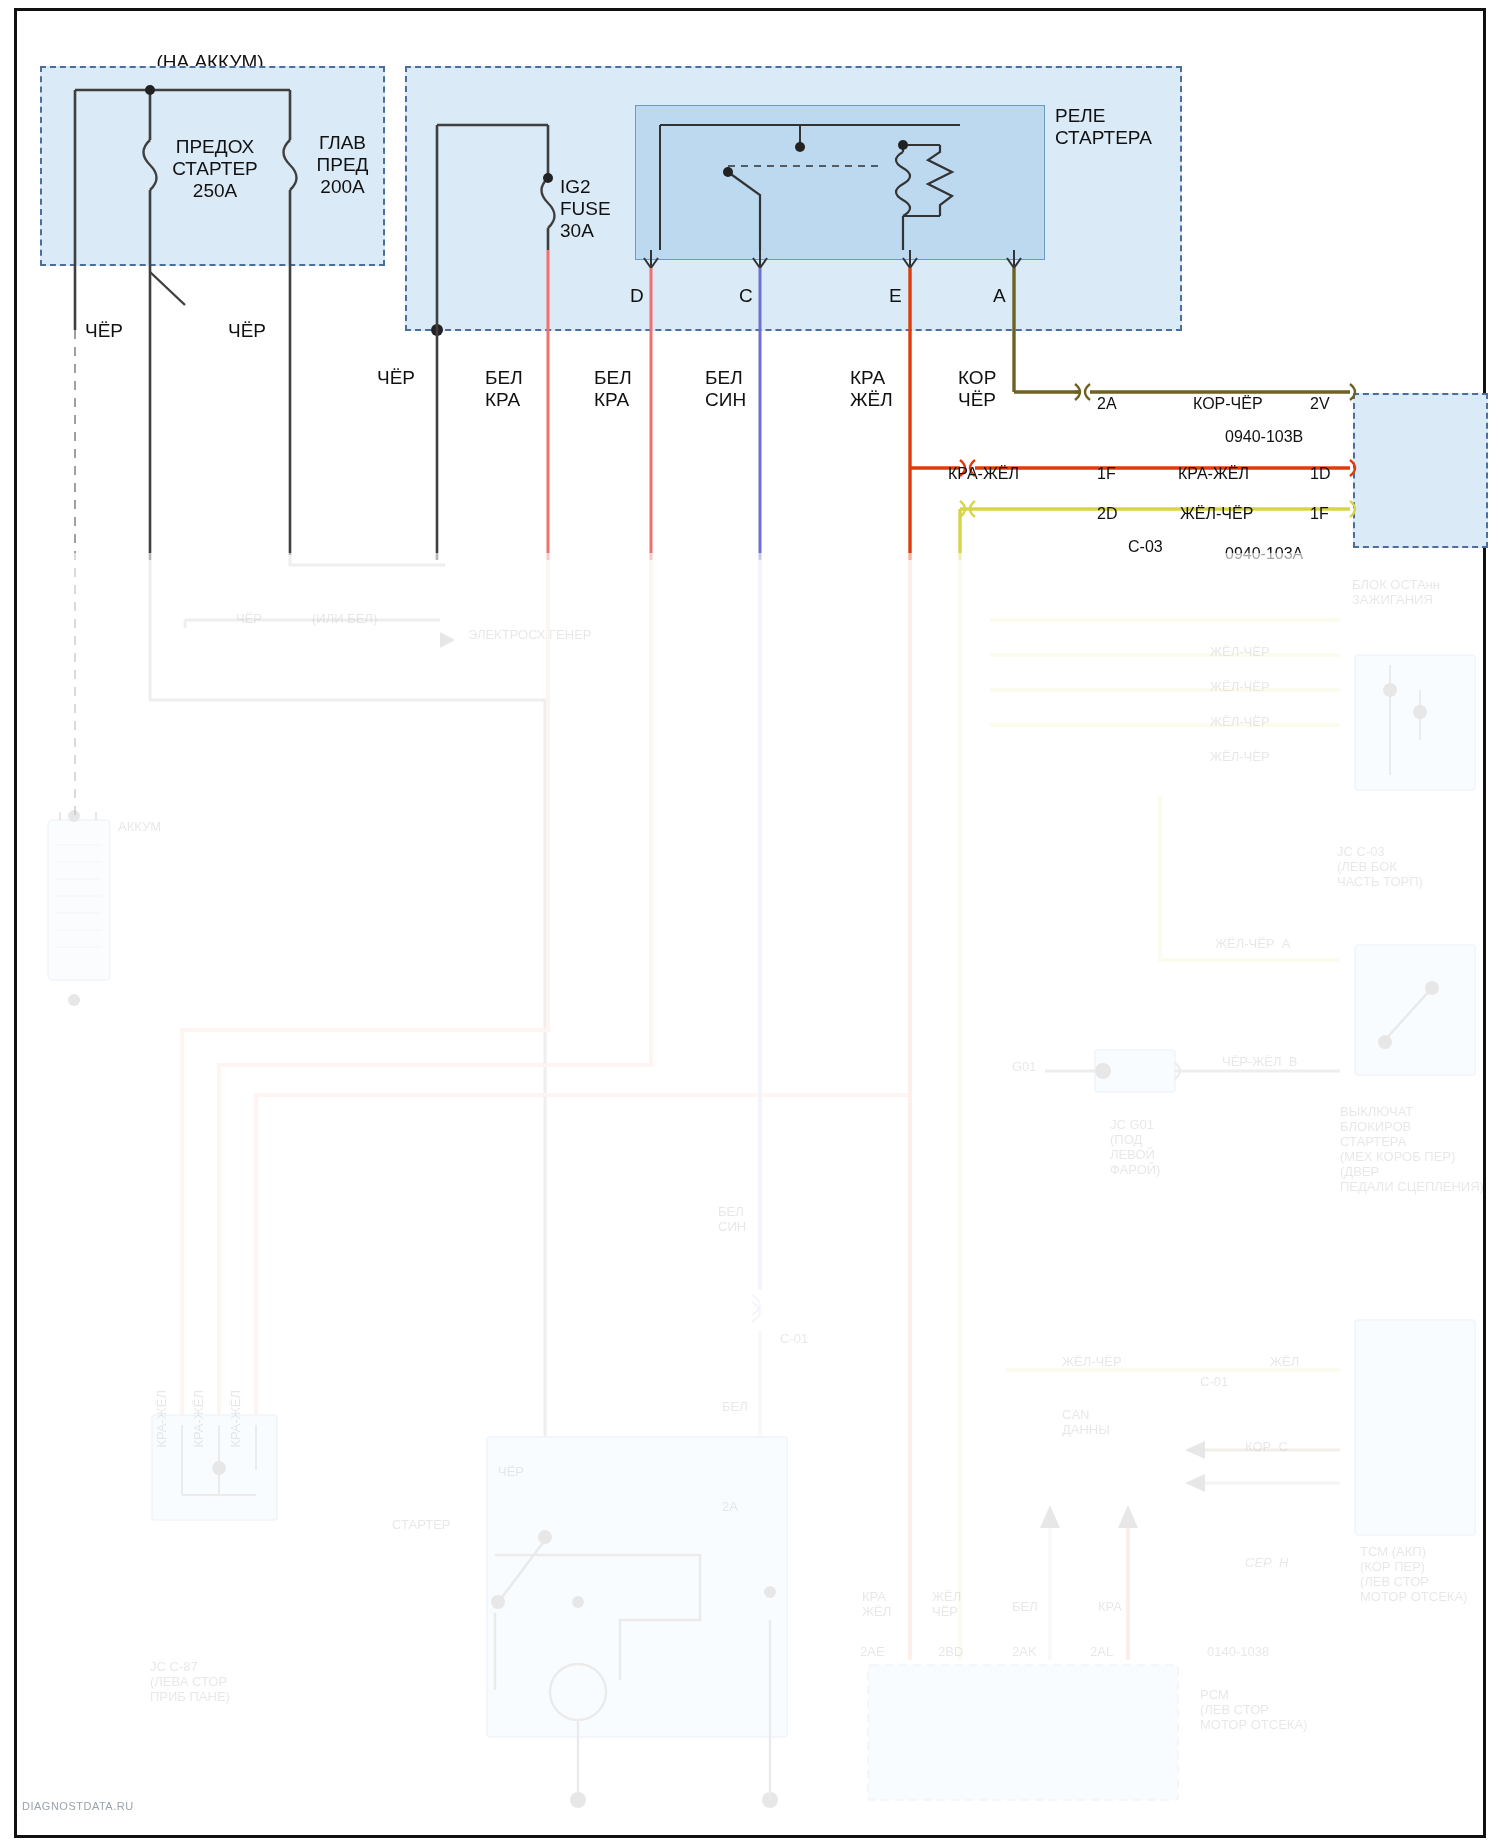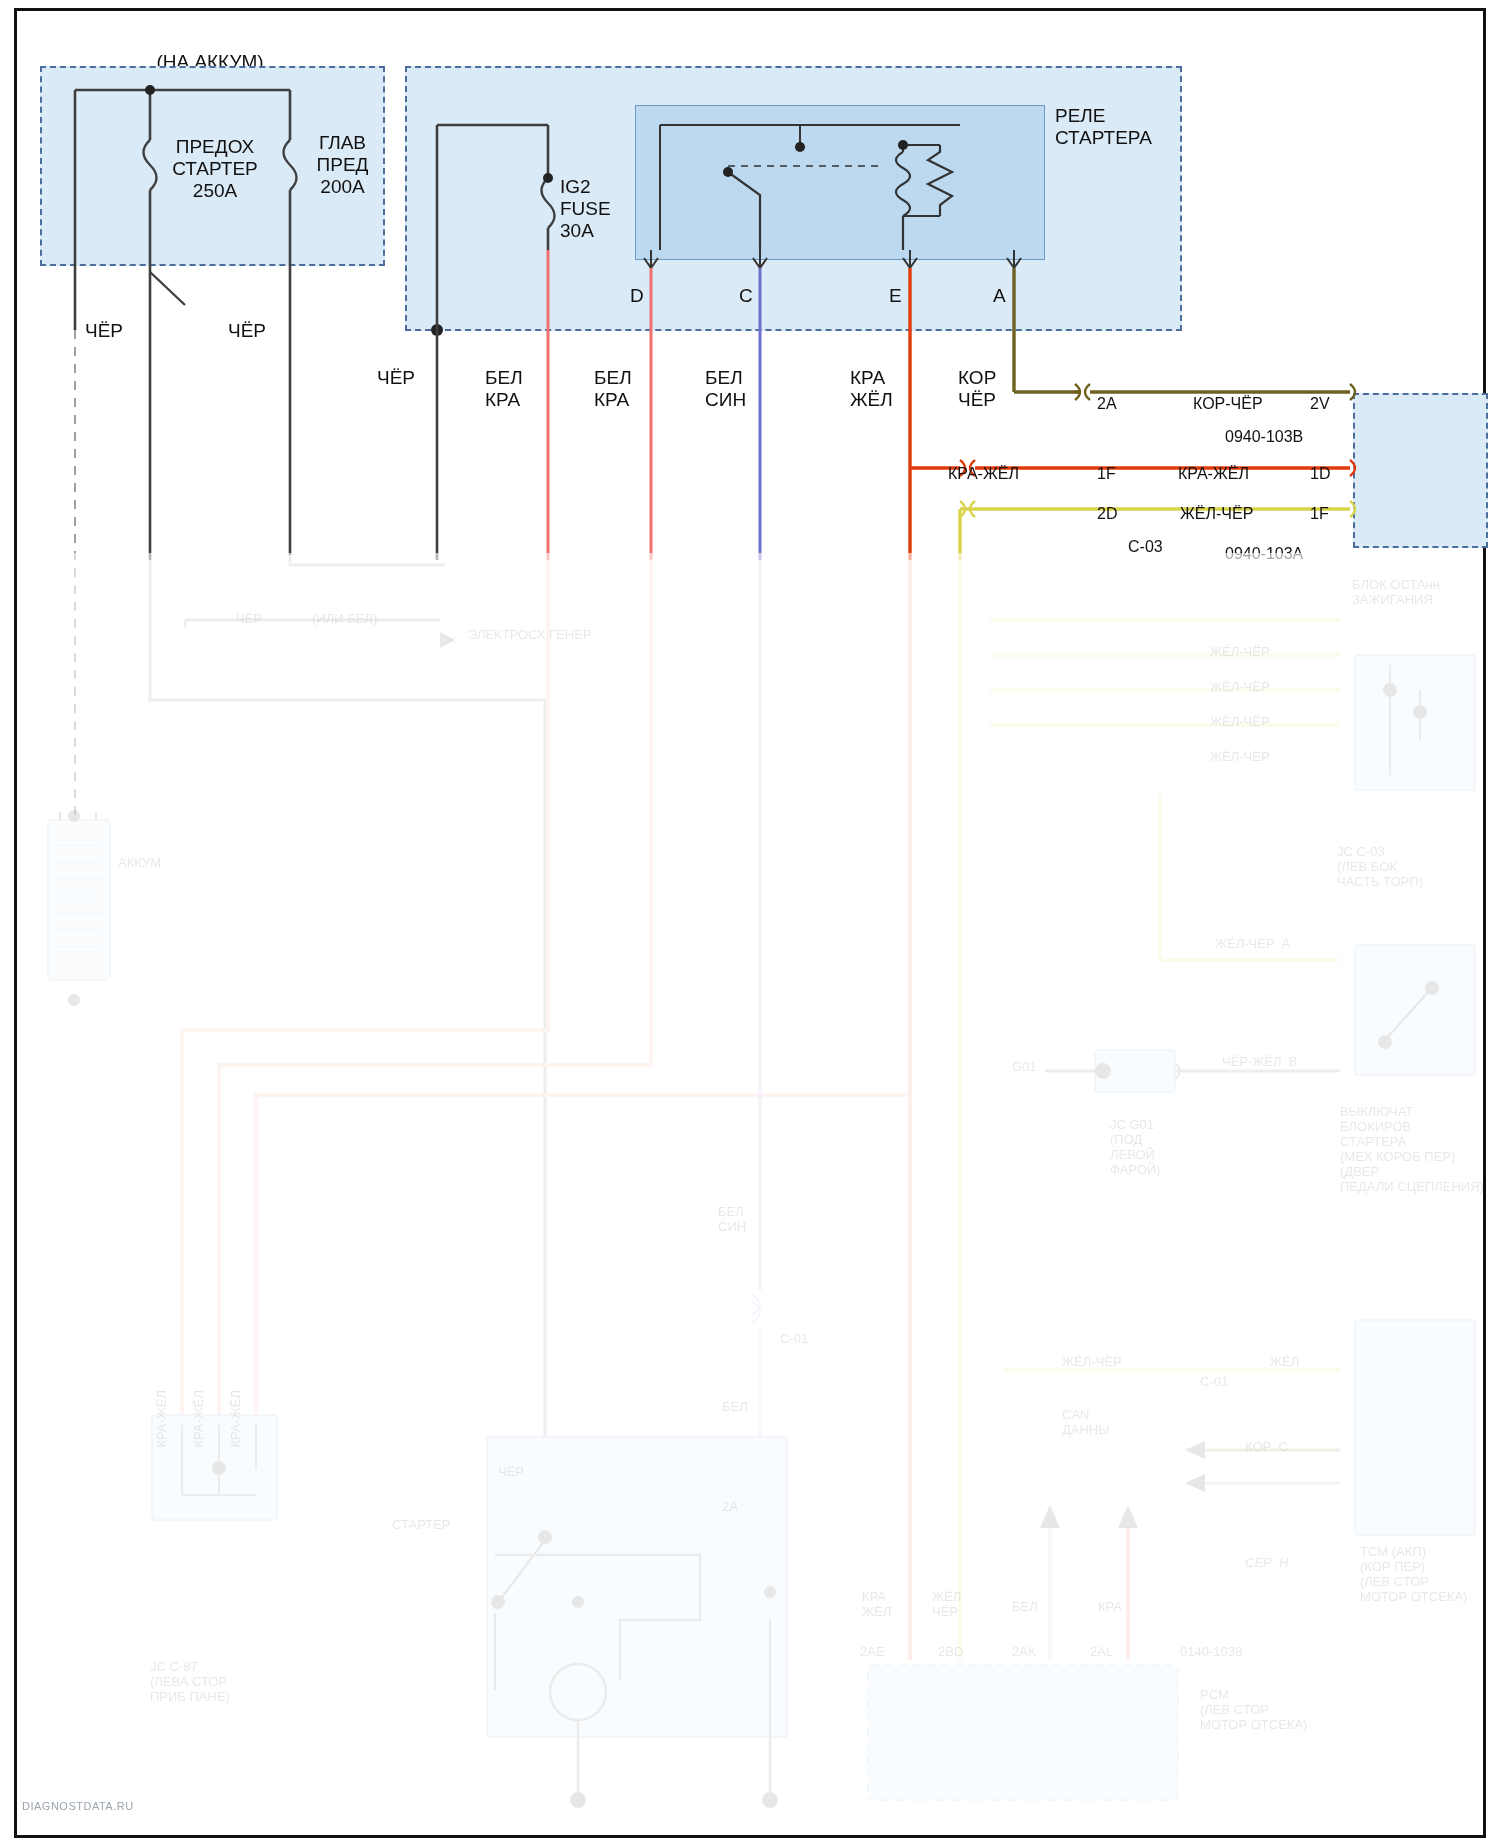--- a/index.html
+++ b/index.html
@@ -246,21 +246,21 @@
 
     <path d="M1050 1520 L1050 1660" stroke="#c9c9c9" stroke-width="4"></path>
     <path d="M1050 1505 L1040 1528 L1060 1528 Z" fill="#333"></path>
     <path d="M1128 1520 L1128 1660" stroke="#ef6a5a" stroke-width="4"></path>
     <path d="M1128 1505 L1118 1528 L1138 1528 Z" fill="#333"></path>
   </svg>
 
   <div class="lbl xs faded" style="left:236px;top:612px;">ЧЁР</div>
   <div class="lbl xs faded" style="left:312px;top:612px;">(ИЛИ БЕЛ)</div>
   <div class="lbl xs faded" style="left:468px;top:628px;text-align:right;">ЭЛЕКТРОСХ ГЕНЕР</div>
-  <div class="lbl xs faded" style="left:118px;top:820px;margin-top:36px;">АККУМ</div>
+  <div class="lbl xs faded" style="left:118px;top:820px;">АККУМ</div>
 
   <div class="lbl xs faded" style="left:1210px;top:645px;">ЖЁЛ-ЧЁР</div>
   <div class="lbl xs faded" style="left:1210px;top:680px;">ЖЁЛ-ЧЁР</div>
   <div class="lbl xs faded" style="left:1210px;top:715px;">ЖЁЛ-ЧЁР</div>
   <div class="lbl xs faded" style="left:1210px;top:750px;">ЖЁЛ-ЧЁР</div>
   <div class="lbl xs faded" style="left:1337px;top:845px;white-space:pre-line;">JC C-03
 (ЛЕВ БОК
 ЧАСТЬ ТОРП)</div>
   <div class="lbl xs faded" style="left:1215px;top:937px;">ЖЁЛ-ЧЁР  A</div>
   <div class="lbl xs faded" style="left:1222px;top:1055px;">ЧЁР-ЖЁЛ  B</div>
@@ -309,21 +309,21 @@
   <div class="lbl xs faded" style="left:862px;top:1590px;white-space:pre-line;">КРА
 ЖЁЛ</div>
   <div class="lbl xs faded" style="left:932px;top:1590px;white-space:pre-line;">ЖЁЛ
 ЧЁР</div>
   <div class="lbl xs faded" style="left:1012px;top:1600px;">БЕЛ</div>
   <div class="lbl xs faded" style="left:1098px;top:1600px;">КРА</div>
   <div class="lbl xs faded" style="left:860px;top:1645px;">2AE</div>
   <div class="lbl xs faded" style="left:938px;top:1645px;">2BD</div>
   <div class="lbl xs faded" style="left:1012px;top:1645px;">2AK</div>
   <div class="lbl xs faded" style="left:1090px;top:1645px;">2AL</div>
-  <div class="lbl xs faded" style="left:1180px;top:1645px;">0140-1038</div>
+  <div class="lbl xs faded" style="left:1207px;top:1645px;">0140-1038</div>
 
   <div class="lbl xs faded" style="left:1352px;top:578px;white-space:pre-line;">БЛОК ОСТАнн
 ЗАЖИГАНИЯ</div>
 
   <div class="veil"></div>
 
   <div class="wm">DIAGNOSTDATA.RU</div>
 </div>
 
 </body></html>

